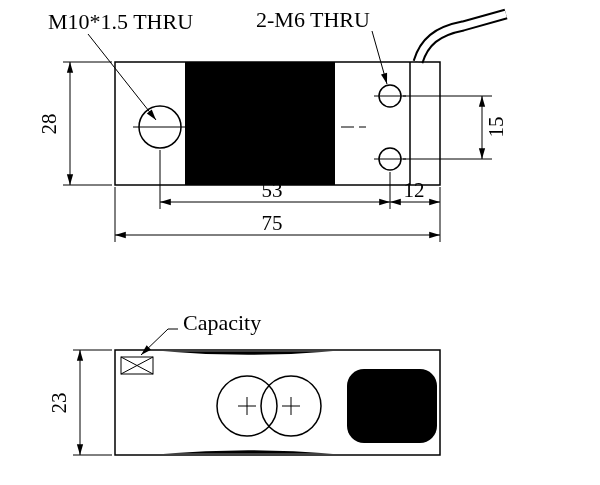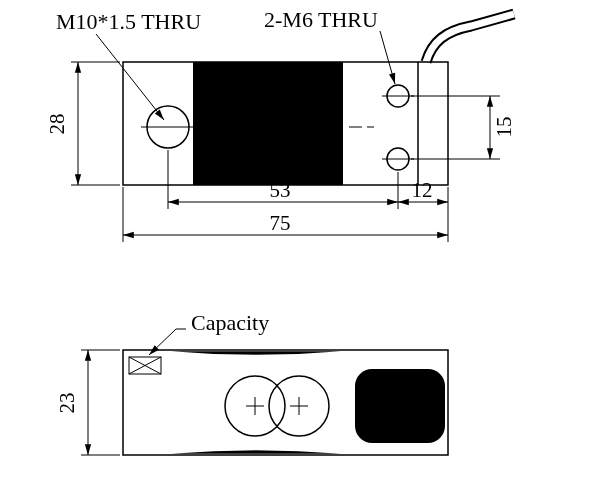--- a/index.html
+++ b/index.html
@@ -1,16 +1,16 @@
 <!DOCTYPE html>
 <html><head>
 <meta charset="utf-8">
 <style>
   html,body{margin:0;padding:0;background:#ffffff;}
-  .page{position:relative;width:551px;height:485px;background:#ffffff;overflow:hidden;padding-left:8px;}
+  .page{position:relative;width:551px;height:485px;background:#ffffff;overflow:hidden;}
   svg{display:block;}
   .ln{stroke:#000;fill:none;stroke-width:1.5;}
   .thin{stroke:#000;fill:none;stroke-width:1;}
   .fillblk{fill:#000;stroke:none;}
   .txt{font-family:"Liberation Serif",serif;font-size:22px;fill:#000;}
   .dimtxt{font-family:"Liberation Serif",serif;font-size:21px;fill:#000;}
   .mid{text-anchor:middle;}
 </style>
 </head>
 <body>

